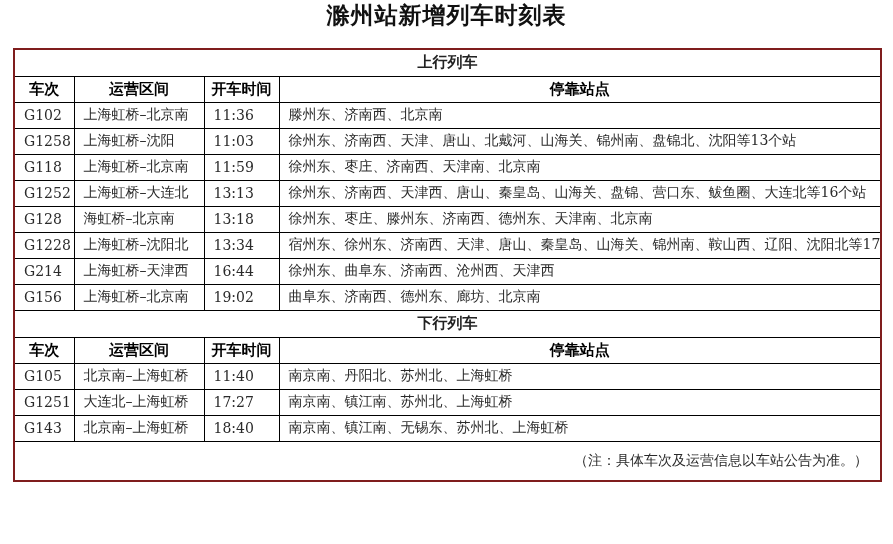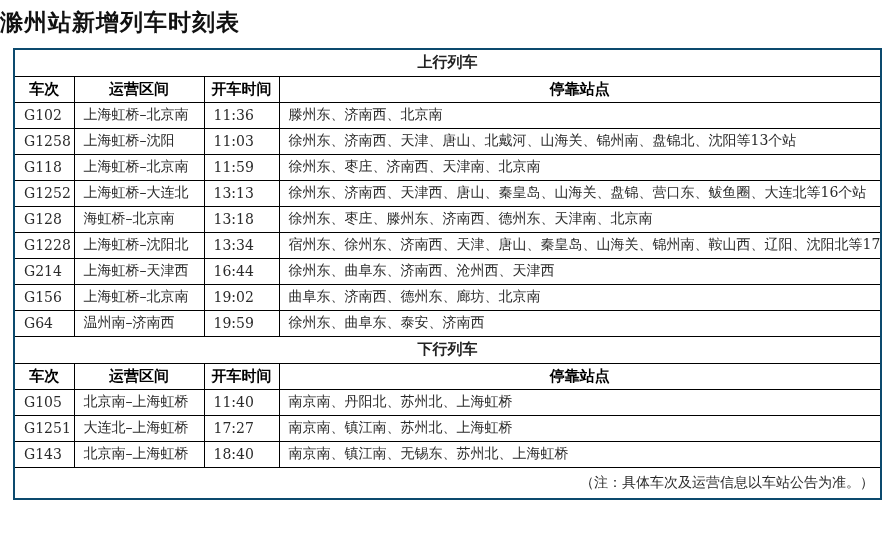--- a/index.html
+++ b/index.html
@@ -9,33 +9,33 @@
     font-family: "DejaVu Sans", sans-serif;
     color: #1a1a1a;
     overflow: hidden;
   }
   .page {
     position: relative;
     width: 893px; height: 544px;
     background: #ffffff;
   }
   .page-title {
+    text-align: center;
     font-size: 23px;
     font-weight: bold;
     color: #111111;
-    padding-top: 7px;
     letter-spacing: 1px;
     font-family: "DejaVu Sans", sans-serif;
   }
   table.timetable {
     position: absolute;
     left: 13px; top: 48px;
     width: 869px;
     border-collapse: collapse;
-    border: 2px solid #0c4a6e;
+    border: 2px solid #7f1d1d;
     table-layout: fixed;
   }
   col.c1 { width: 60px; }
   col.c2 { width: 130px; }
   col.c3 { width: 75px; }
   col.c4 { width: auto; }
   .timetable td, .timetable th {
     border: 1px solid #000000;
     overflow: hidden;
     white-space: nowrap;
@@ -59,26 +59,26 @@
   tr.data-row td {
     height: 26px;
     font-size: 14px;
     font-family: "DejaVu Serif", serif;
     color: #2a2a2a;
     text-align: left;
     padding-left: 9px;
     margin-top: 37px;
   }
   tr.note-row td {
-    height: 32px;
+    height: 40px;
     font-size: 14px;
     font-family: "DejaVu Serif", serif;
     color: #2a2a2a;
     text-align: right;
-    padding-right: 6px;
+    padding-right: 12px;
   }
 </style>
 </head>
 <body>
 
 <div class="page">
   <div class="page-title">滁州站新增列车时刻表</div>
 
   <table class="timetable">
     <colgroup>
@@ -138,26 +138,20 @@
           <td>上海虹桥–天津西</td>
           <td>16:44</td>
           <td>徐州东、曲阜东、济南西、沧州西、天津西</td>
         </tr>
         <tr class="data-row">
           <td>G156</td>
           <td>上海虹桥–北京南</td>
           <td>19:02</td>
           <td>曲阜东、济南西、德州东、廊坊、北京南</td>
         </tr>
-        <tr class="data-row">
-          <td>G64</td>
-          <td>温州南–济南西</td>
-          <td>19:59</td>
-          <td>徐州东、曲阜东、泰安、济南西</td>
-        </tr>
         <tr class="section-row">
           <td colspan="4">下行列车</td>
         </tr>
         <tr class="colhead-row">
           <th>车次</th>
           <th>运营区间</th>
           <th>开车时间</th>
           <th>停靠站点</th>
         </tr>
         <tr class="data-row">

